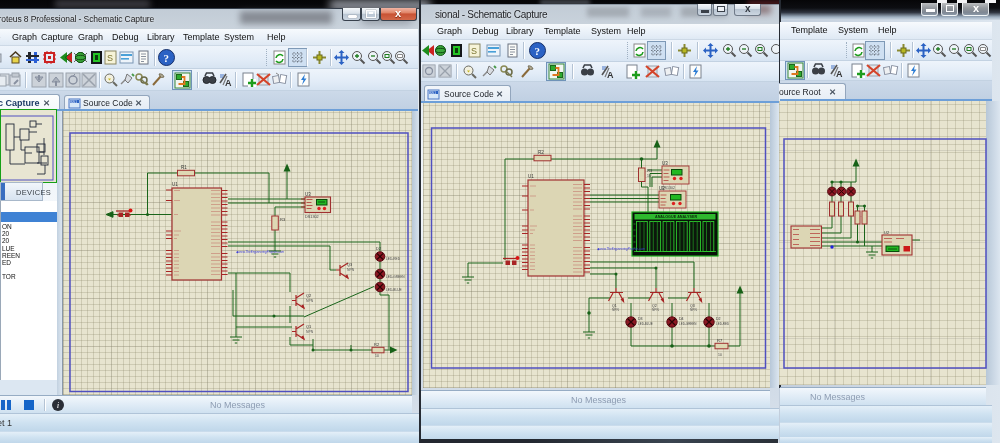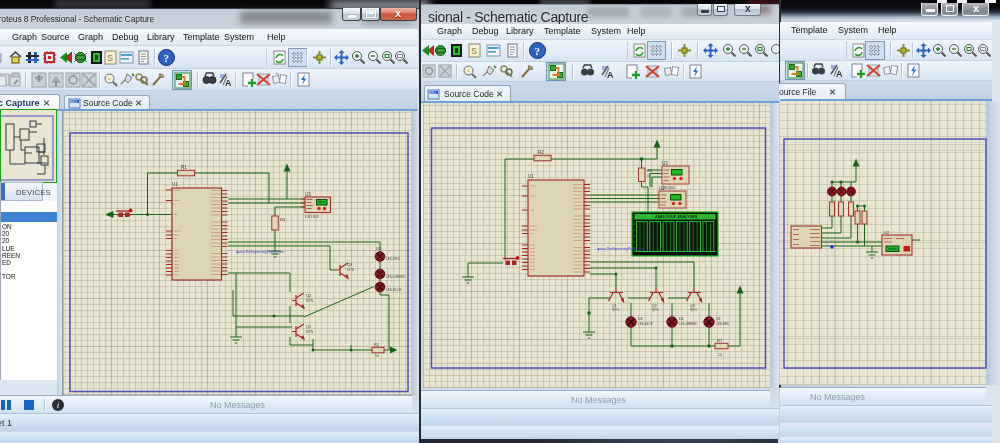--- a/index.html
+++ b/index.html
@@ -58,21 +58,21 @@
         <div style="width:4px;height:2px;border:1px solid #fdfdfe;margin:1px auto"></div>
       </div>
     </div>
 <div class="cap capr" style="left:416px;top:0;width:37px;height:13px">
       <div class="abs" style="left:14px;top:-1px;font-size:11px;font-weight:bold;color:#fff;text-shadow:0 1px 1px #7a1f08">x</div>
     </div>
 
 <div class="abs menubar" style="left:0;top:21px;width:454px;height:17px">
 <span style="left:22px">File</span>
       <span style="left:48px">Graph</span>
-      <span style="left:77px">Source</span>
+      <span style="left:77px">Capture</span>
       <span style="left:114px">Graph</span>
       <span style="left:148px">Debug</span>
       <span style="left:183px">Library</span>
       <span style="left:219px">Template</span>
       <span style="left:260px">System</span>
       <span style="left:303px">Help</span>
 </div>
 
 <div class="abs toolbar" style="left:0;top:38px;width:454px;height:23px">
 <svg class="ic" style="left:24px;top:4px" viewBox="0 0 15 15">
@@ -413,21 +413,21 @@
 <div class="abs statusband" style="left:0;top:405px;width:456px;height:18px;border-top:1px solid #b0c4d8">
 <span class="abs" style="left:-3px;top:4px;font-size:9px;color:#333">Root sheet 1</span>
     </div>
 <div class="abs statusband" style="left:0;top:423px;width:456px;height:12px;border-top:1px solid #cadcec"></div>
 <div class="abs" style="left:448px;top:103px;width:8px;height:284px;background:linear-gradient(90deg,#b7c7d8,#dce6f0)"></div>
 </div>
 
 <div class="win" id="w2" style="left:419px;top:0;width:360px;height:443px">
 <div class="abs" style="left:0;top:0;width:2px;height:443px;background:#262b33"></div>
 <div class="abs glass" style="left:2px;top:4px;width:358px;height:439px;border-top:1px solid #8e99a6"></div>
-<div class="abs" style="left:9px;top:9px;font-size:14px;letter-spacing:-0.3px;color:#24262a;text-shadow:0 0 3px rgba(255,255,255,.8);white-space:nowrap">sional - Schematic Capture</div>
+<div class="abs" style="left:16px;top:9px;font-size:10px;letter-spacing:-0.3px;color:#24262a;text-shadow:0 0 3px rgba(255,255,255,.8);white-space:nowrap">sional - Schematic Capture</div>
 <div class="abs" style="left:168px;top:7px;width:42px;height:10px;background:#83888f;filter:blur(2.5px);opacity:.5"></div>
 <div class="abs" style="left:222px;top:7px;width:30px;height:10px;background:#8a8f97;filter:blur(2.5px);opacity:.45"></div>
 <div class="abs" style="left:262px;top:7px;width:46px;height:10px;background:#83888f;filter:blur(2.5px);opacity:.5"></div>
 <div class="abs" style="left:326px;top:5px;width:26px;height:9px;background:#5a2a28;filter:blur(3px);opacity:.5"></div>
 <div class="cap capg" style="left:278px;top:4px;width:15px;height:12px;border-color:#6f7a88">
       <div class="abs" style="left:3px;top:6px;width:8px;height:2.5px;background:#3a4049"></div>
     </div>
 <div class="cap capg" style="left:294px;top:4px;width:15px;height:12px;border-color:#6f7a88">
       <div class="abs" style="left:3px;top:2px;width:8px;height:6px;border:1px solid #3a4049;background:#eef2f6"></div>
     </div>
@@ -813,21 +813,21 @@
         <rect x="8" y="3" width="6" height="8" fill="#fff" stroke="#8890a0" transform="rotate(10 11 7)"></rect>
       </svg>
 <div class="sep" style="left:121px;top:2px;height:15px"></div>
 <svg class="ic" style="left:126px;top:2px" viewBox="0 0 15 15">
         <rect x="2" y="1" width="11" height="13" fill="#fdfdfb" stroke="#7a828e"></rect>
         <path d="M9 2L5 8h2.5L6 13l4.5-6.5H8z" fill="#2b7cd4"></path>
       </svg>
 </div>
 <div class="abs tabbar" style="left:1px;top:81px;width:212px;height:20px">
 <div class="tab" style="left:-8px;top:2px;width:74px;height:18px;background:linear-gradient(180deg,#f2f6fa,#e6edf5);border-left:none">
- <span style="position:absolute;left:7px;top:3px;color:#20242a">ource File</span>
+ <span style="position:absolute;left:7px;top:3px;color:#20242a">ource Root</span>
  <span style="position:absolute;left:57px;top:3px;color:#4a5562;font-weight:bold">✕</span>
       </div>
 <div class="abs" style="left:0;top:18px;width:212px;height:2px;background:#6d9fd8"></div>
 </div>
 <div class="abs grid3" style="left:0;top:101px;width:207px;height:284px;background-position:0 0,0 0,0 50px,55px 0"></div>
 <div class="abs" style="left:207px;top:101px;width:14px;height:284px;background:linear-gradient(90deg,#b7c7d8,#dce6f0)"></div>
 <svg class="abs" style="left:0;top:101px;width:207px;height:284px" viewBox="779 101 207 284">
 <rect x="784" y="139" width="202" height="229" fill="none" stroke="#4f4fc0" stroke-width="1.5"></rect>
 <g stroke="#1a651a" stroke-width="1" fill="none">
 <path d="M856 166V182M832 182H856M832 182V187.2M841 182V187.2M851 182V187.2M832 196V202M841 196V202M851 196V202M832 216V228M841 216V233M851 216V238M821.5 228H832M821.5 233H841M821.5 238H851M857.5 206V211M864.5 206V211M857.5 206H864.5M857.5 224V242M864.5 224V246M821.5 242H882M821.5 246H882M872 246V252M912 240H920"></path>

